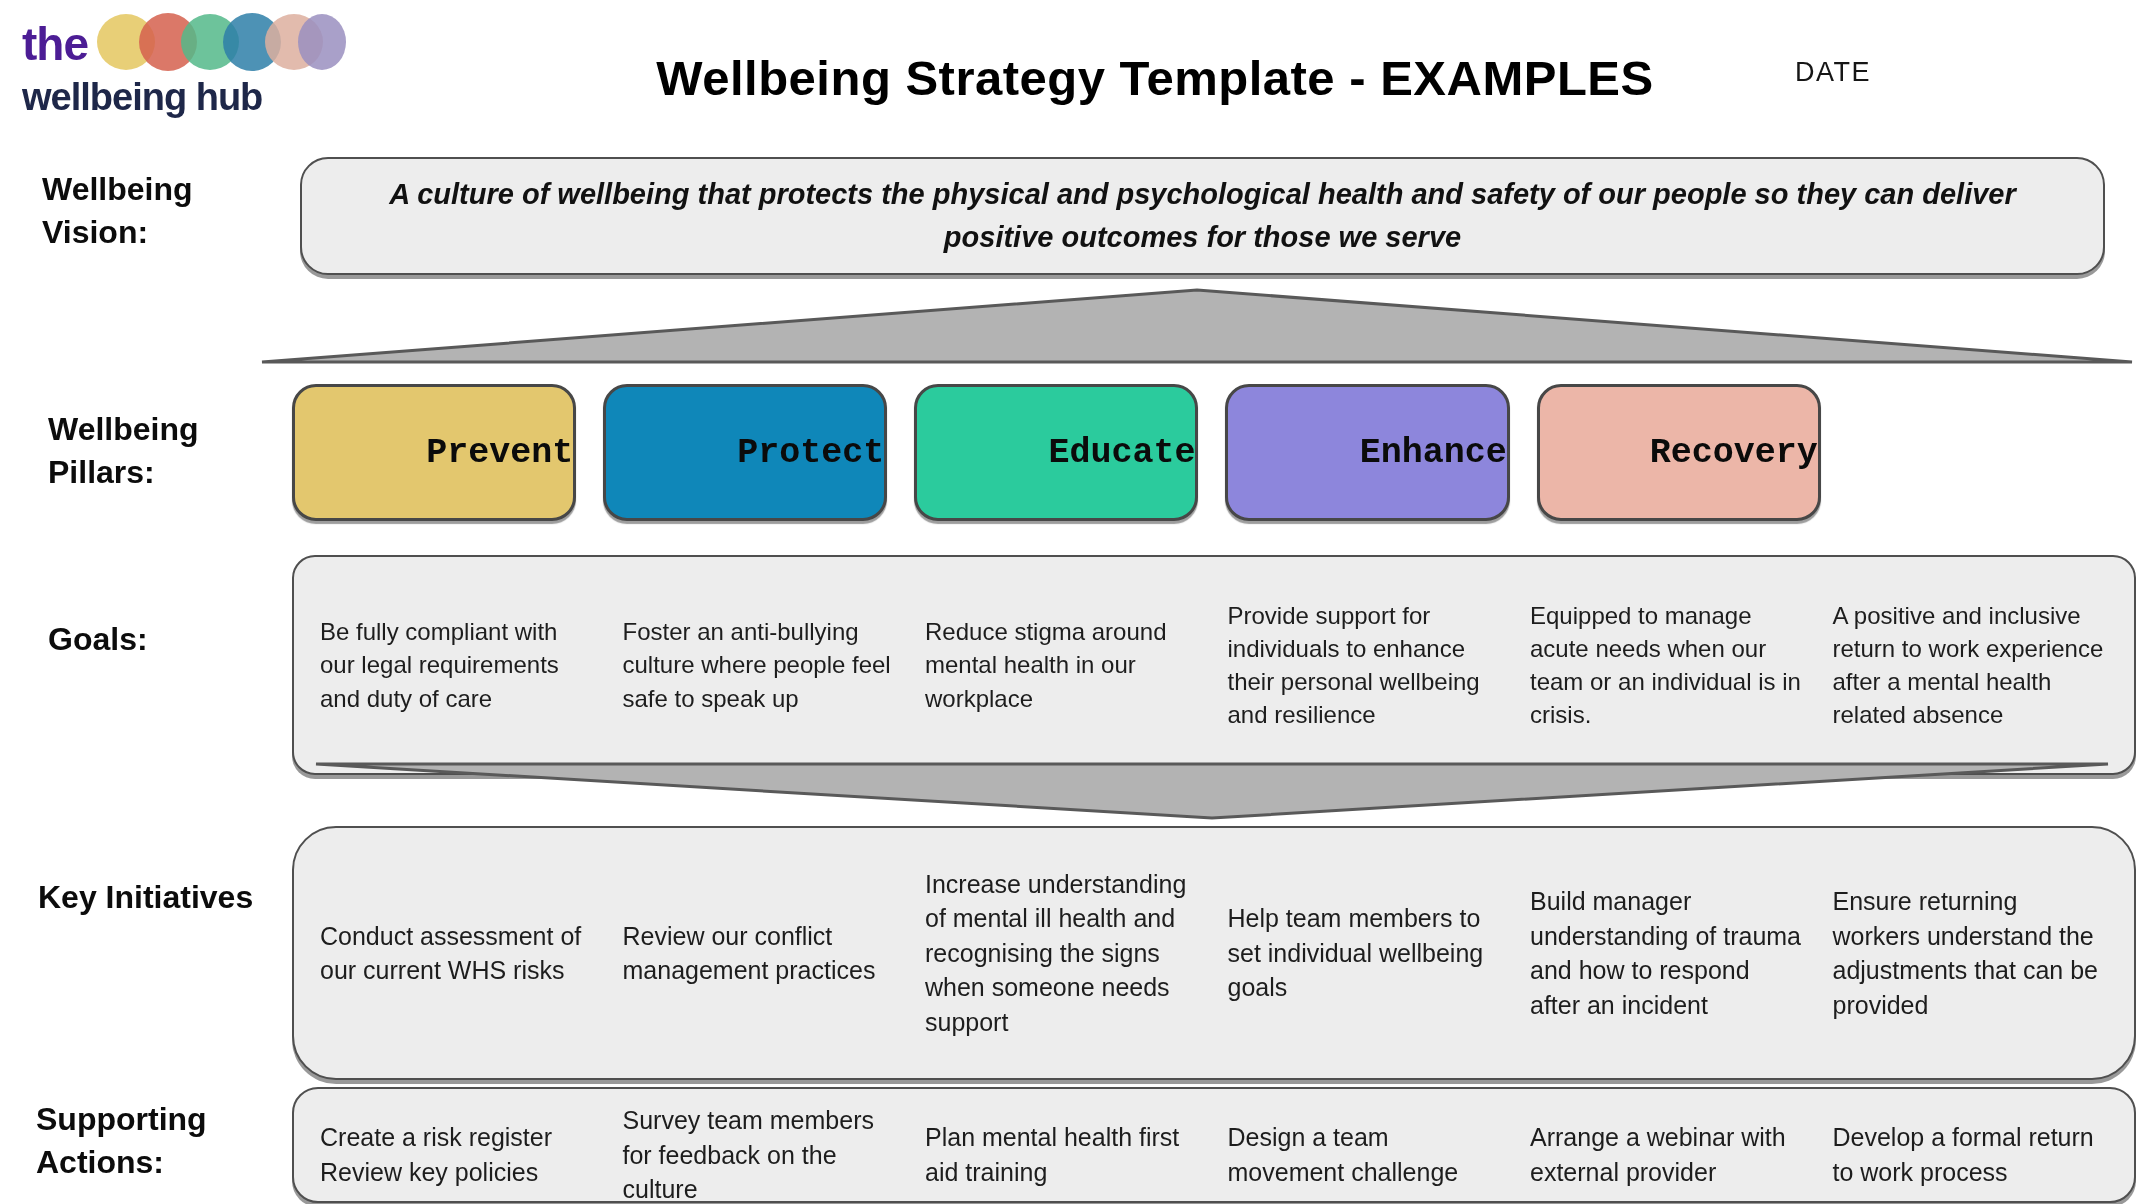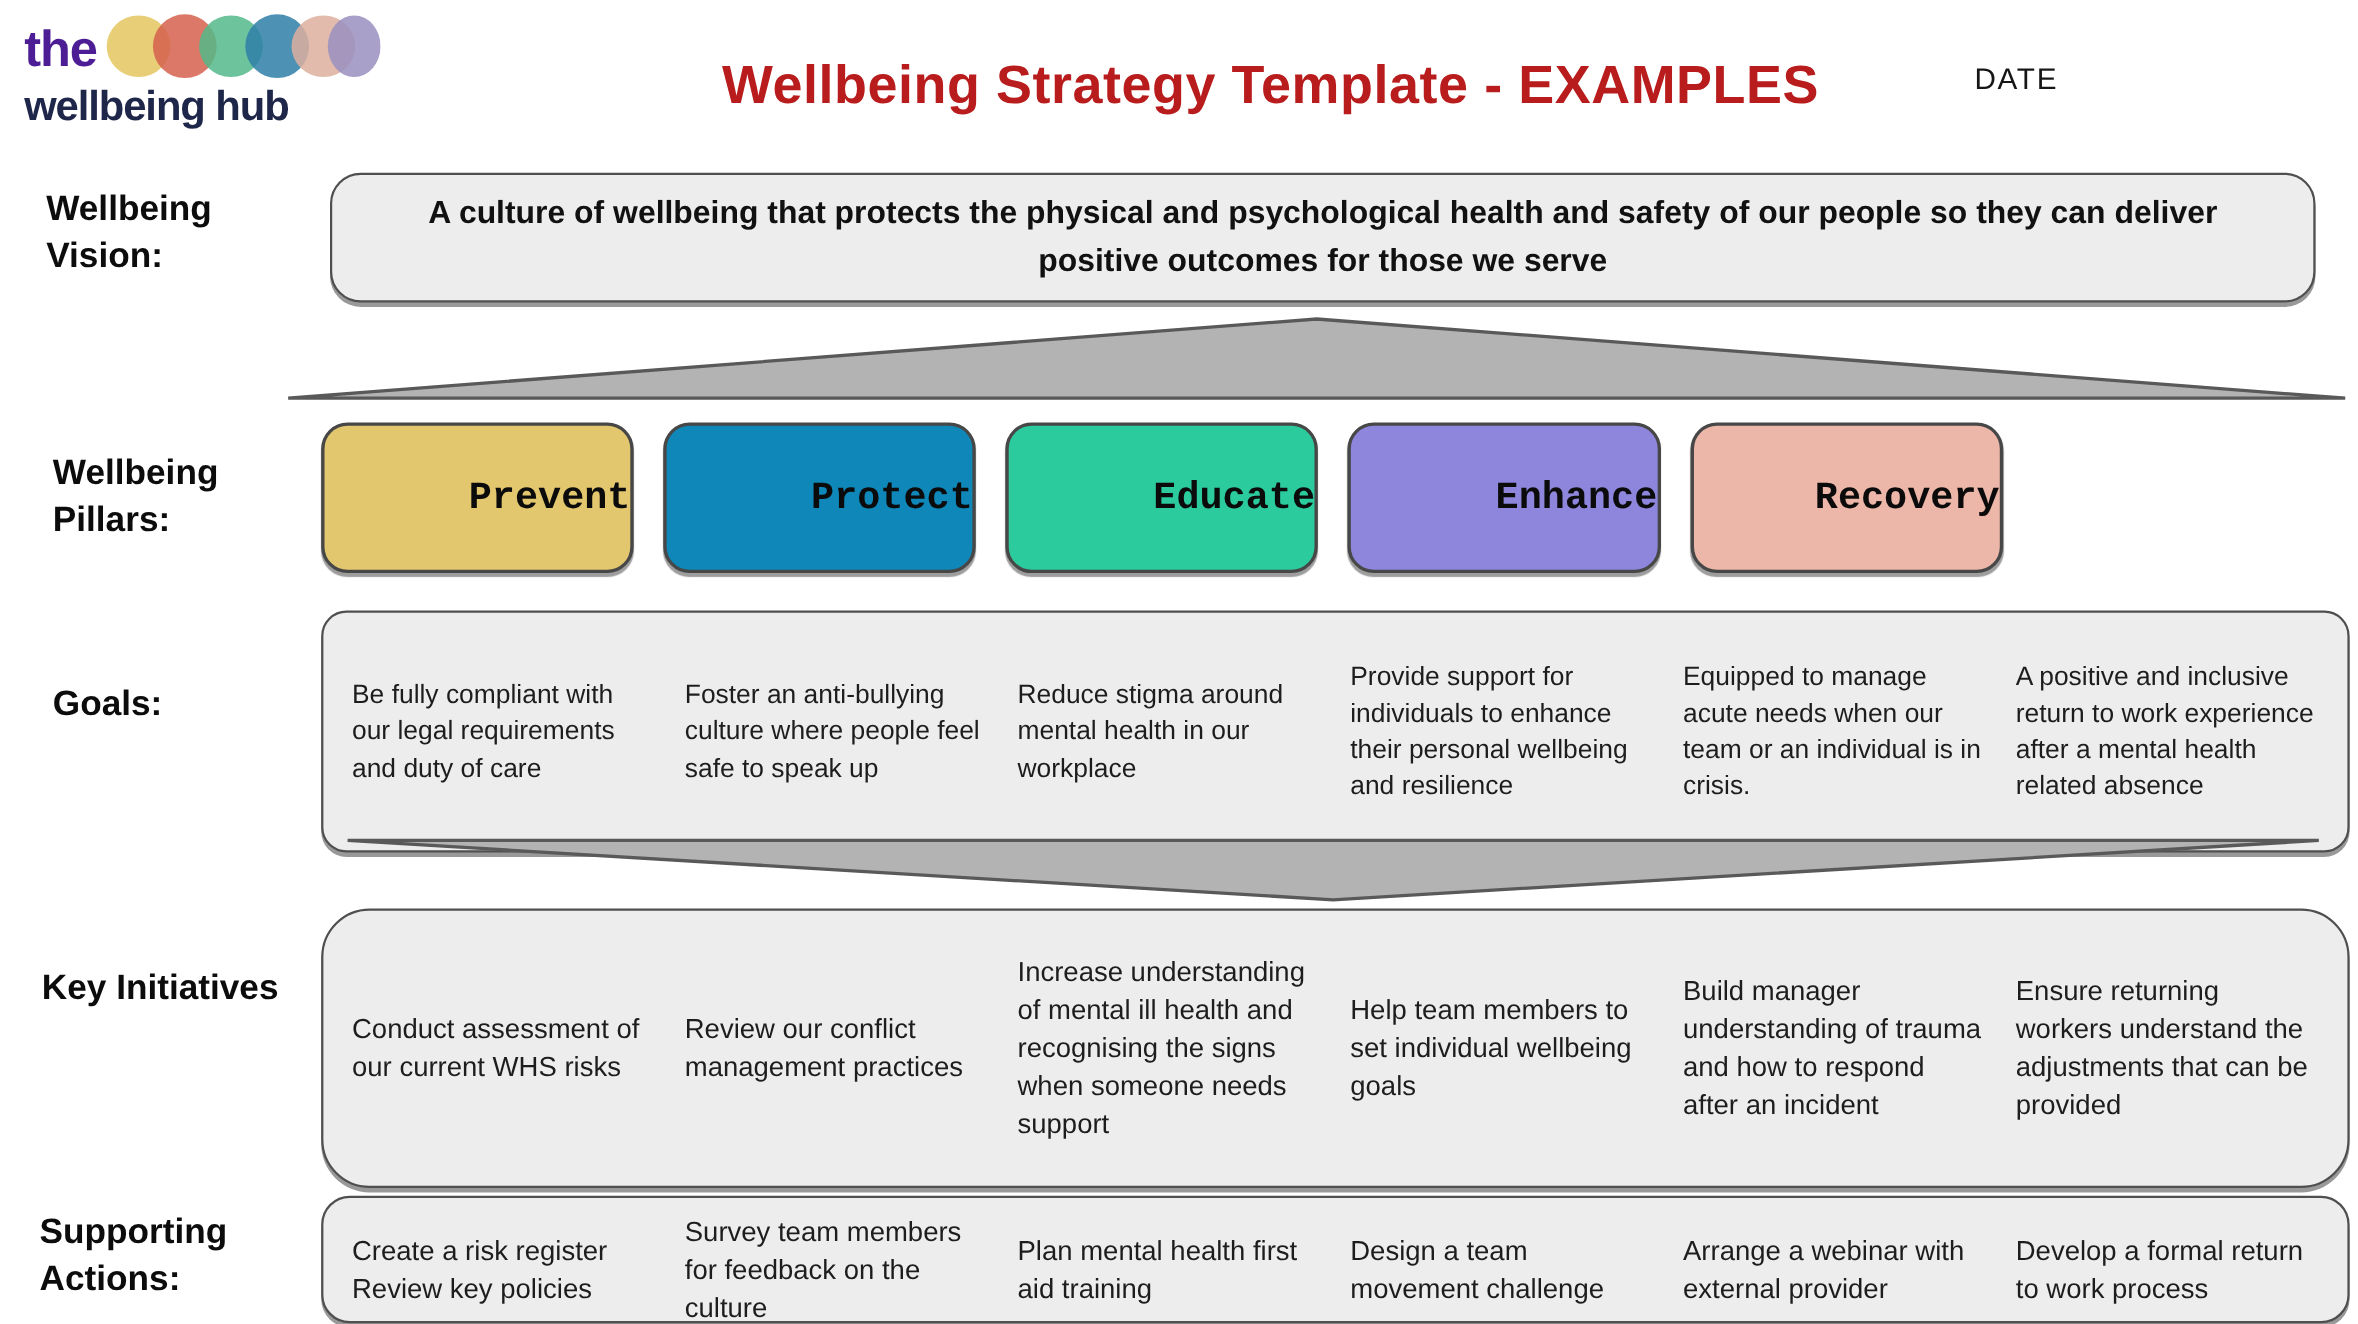--- a/index.html
+++ b/index.html
@@ -76,26 +76,26 @@
         <ellipse cx="72" cy="30" rx="29" ry="29" fill-opacity="0.85" fill="#d5604d"></ellipse>
         <ellipse cx="114" cy="30" rx="29" ry="28" fill-opacity="0.85" fill="#54b98a"></ellipse>
         <ellipse cx="156" cy="30" rx="29" ry="29" fill-opacity="0.85" fill="#2e7fa8"></ellipse>
         <ellipse cx="198" cy="30" rx="29" ry="28" fill-opacity="0.85" fill="#ddaf9f"></ellipse>
         <ellipse cx="226" cy="30" rx="24" ry="28" fill-opacity="0.85" fill="#9a8fc0"></ellipse>
       </svg>
     </div>
     <div class="logo-hub" style="color: rgb(30, 39, 73);">wellbeing hub</div>
   </div>
 
-  <div class="title" style="color: #b91c1c;">Wellbeing Strategy Template - EXAMPLES</div>
+  <div class="title" style="color: #000000;">Wellbeing Strategy Template - EXAMPLES</div>
 
   <div class="date-label">DATE</div>
 
   <div class="row-label lbl-vision">Wellbeing Vision:</div>
-  <div class="graybox vision-box" style="background-color: rgb(237, 237, 237);">A culture of wellbeing that protects the physical and psychological health and safety of our people so they can deliver positive outcomes for those we serve</div>
+  <div class="graybox vision-box" style="background-color: rgb(237, 237, 237); font-style: italic;">A culture of wellbeing that protects the physical and psychological health and safety of our people so they can deliver positive outcomes for those we serve</div>
 
   <svg class="arrow-svg arrow1" width="1878" height="80" viewBox="0 0 1878 80">
     <polygon points="939,4 1874,76 4,76" stroke-width="3" fill="#b3b3b3" stroke="#595959"></polygon>
   </svg>
 
   <div class="row-label lbl-pillars">Wellbeing Pillars:</div>
   <div class="pillars">
     <div class="pillar" style="background-color: rgb(227, 199, 110);">
       <span class="pillar-label">Prevent</span>
     </div>

